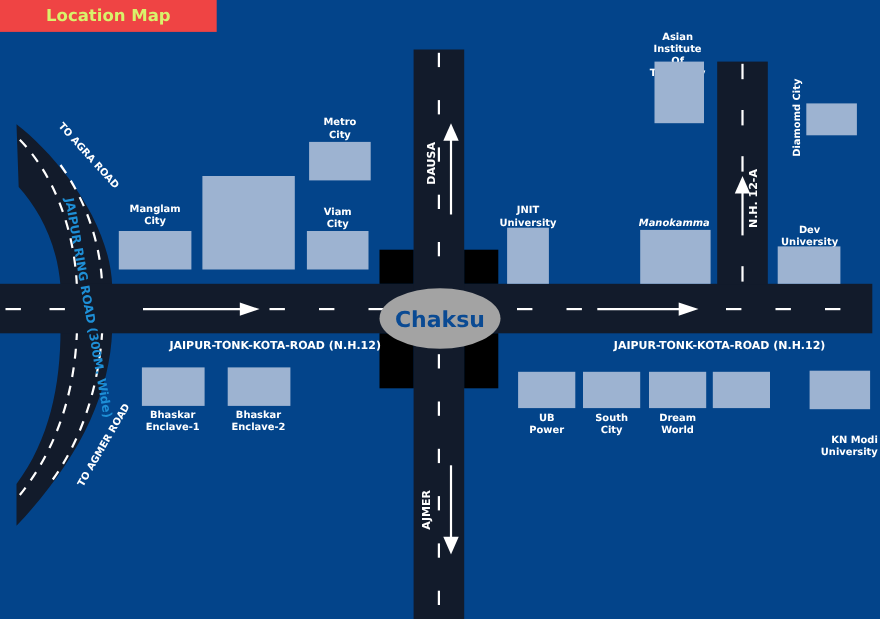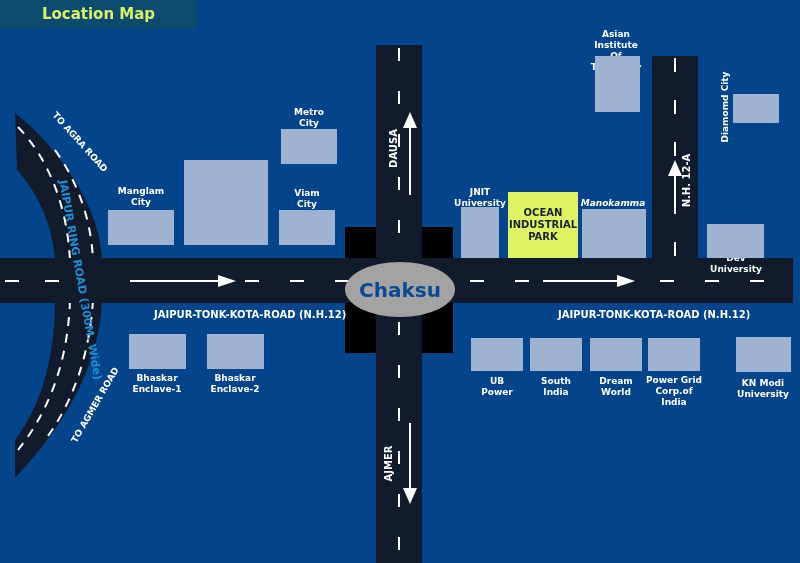--- a/index.html
+++ b/index.html
@@ -1,19 +1,19 @@
 <!DOCTYPE html>
 <html><head>
 <meta charset="utf-8">
 <style>
   html, body { margin: 0; padding: 0; }
   body { width: 800px; height: 563px; overflow: hidden; font-family: "DejaVu Sans", sans-serif; }
   #map { position: relative; width: 800px; height: 563px; background: #03448a; overflow: hidden; }
   .abs { position: absolute; }
-  .title-bar { left: 0; top: 0; width: 197px; height: 29px; background: #0c4a6e; color: #d9f26b; font-weight: bold; font-size: 15px; line-height: 29px; text-align: center; }
+  .title-bar { left: 0; top: 0; width: 197px; height: 29px; background: #ef4444; color: #d9f26b; font-weight: bold; font-size: 15px; line-height: 29px; text-align: center; }
   .road { background: #121b2b; }
   .box { background: #9db3d1; }
   .block { background: #000; }
   .lbl { color: #fff; font-weight: bold; font-size: 9px; line-height: 11px; text-align: center; white-space: pre-line; }
   .road-lbl { color: #fff; font-weight: bold; font-size: 10px; white-space: nowrap; margin-left: 24px; }
   .vtext { color: #fff; font-weight: bold; font-size: 10px; white-space: nowrap; transform-origin: center center; }
   .ocean { background: #dff261; color: #1a2236; font-weight: bold; font-size: 10px; line-height: 12px; text-align: center; display: flex; align-items: center; justify-content: center; white-space: pre-line; }
   .chaksu { left: 345px; top: 262px; width: 110px; height: 55px; border-radius: 50%; background: #a3a3a3; color: #0a4a93; font-weight: bold; font-size: 20px; display: flex; align-items: center; justify-content: center; }
   svg { position: absolute; left: 0; top: 0; }
 </style>
@@ -92,37 +92,34 @@
   <div class="abs box" style="left:281px;top:129px;width:56px;height:35px;"></div>
 
   <div class="abs lbl" style="left:279px;top:188px;width:56px;">Viam
 City</div>
   <div class="abs box" style="left:279px;top:210px;width:56px;height:35px;"></div>
 
   <div class="abs lbl" style="left:452px;top:187px;width:56px;">JNIT
 University</div>
   <div class="abs box" style="left:461px;top:207px;width:38px;height:51px;"></div>
 
-  <div class="abs ocean" style="left:508px;top:192px;width:70px;height:66px;">OCEAN
-INDUSTRIAL
-PARK</div>
 
   <div class="abs lbl" style="left:580px;top:198px;width:66px;font-style:italic;">Manokamma</div>
   <div class="abs box" style="left:582px;top:209px;width:64px;height:49px;"></div>
 
   <div class="abs lbl" style="left:588px;top:17px;width:56px;margin-top:12px;">Asian
 Institute
 Of
 Tecnology</div>
   <div class="abs box" style="left:595px;top:56px;width:45px;height:56px;"></div>
 
   <div class="abs vtext" style="left:685px;top:102px;width:80px;text-align:center;transform:rotate(-90deg);font-size:9px;">Diamomd City</div>
   <div class="abs box" style="left:733px;top:94px;width:46px;height:29px;"></div>
 
-  <div class="abs lbl" style="left:705px;top:205px;width:62px;margin-top:48px;">Dev
+  <div class="abs lbl" style="left:705px;top:205px;width:62px;">Dev
 University</div>
   <div class="abs box" style="left:707px;top:224px;width:57px;height:34px;"></div>
 
   <div class="abs road-lbl" style="left:130px;top:309px;">JAIPUR-TONK-KOTA-ROAD (N.H.12)</div>
   <div class="abs road-lbl" style="left:534px;top:309px;">JAIPUR-TONK-KOTA-ROAD (N.H.12)</div>
   <div class="abs vtext" style="left:368px;top:143px;width:50px;text-align:center;transform:rotate(-90deg);">DAUSA</div>
   <div class="abs vtext" style="left:363px;top:458px;width:50px;text-align:center;transform:rotate(-90deg);">AJMER</div>
   <div class="abs vtext" style="left:656px;top:175px;width:60px;text-align:center;transform:rotate(-90deg);">N.H. 12-A</div>
   <div class="abs vtext" style="left:30px;top:137px;width:100px;text-align:center;transform:rotate(48deg);font-size:9px;">TO AGRA ROAD</div>
   <div class="abs vtext" style="left:45px;top:400px;width:100px;text-align:center;transform:rotate(-60deg);font-size:9px;">TO AGMER ROAD</div>
@@ -135,27 +132,24 @@
   <div class="abs box" style="left:207px;top:334px;width:57px;height:35px;"></div>
   <div class="abs lbl" style="left:202px;top:373px;width:66px;">Bhaskar
 Enclave-2</div>
 
   <div class="abs box" style="left:471px;top:338px;width:52px;height:33px;"></div>
   <div class="abs lbl" style="left:467px;top:376px;width:60px;">UB
 Power</div>
 
   <div class="abs box" style="left:530px;top:338px;width:52px;height:33px;"></div>
   <div class="abs lbl" style="left:526px;top:376px;width:60px;">South
-India</div>
+City</div>
 
   <div class="abs box" style="left:590px;top:338px;width:52px;height:33px;"></div>
   <div class="abs lbl" style="left:586px;top:376px;width:60px;">Dream
 World</div>
 
   <div class="abs box" style="left:648px;top:338px;width:52px;height:33px;"></div>
-  <div class="abs lbl" style="left:640px;top:375px;width:68px;">Power Grid
-Corp.of
-India</div>
 
   <div class="abs box" style="left:736px;top:337px;width:55px;height:35px;"></div>
-  <div class="abs lbl" style="left:728px;top:378px;width:70px;">KN Modi
+  <div class="abs lbl" style="left:728px;top:396px;width:70px;text-align:right;">KN Modi
 University</div>
 </div>
 
 </body></html>

